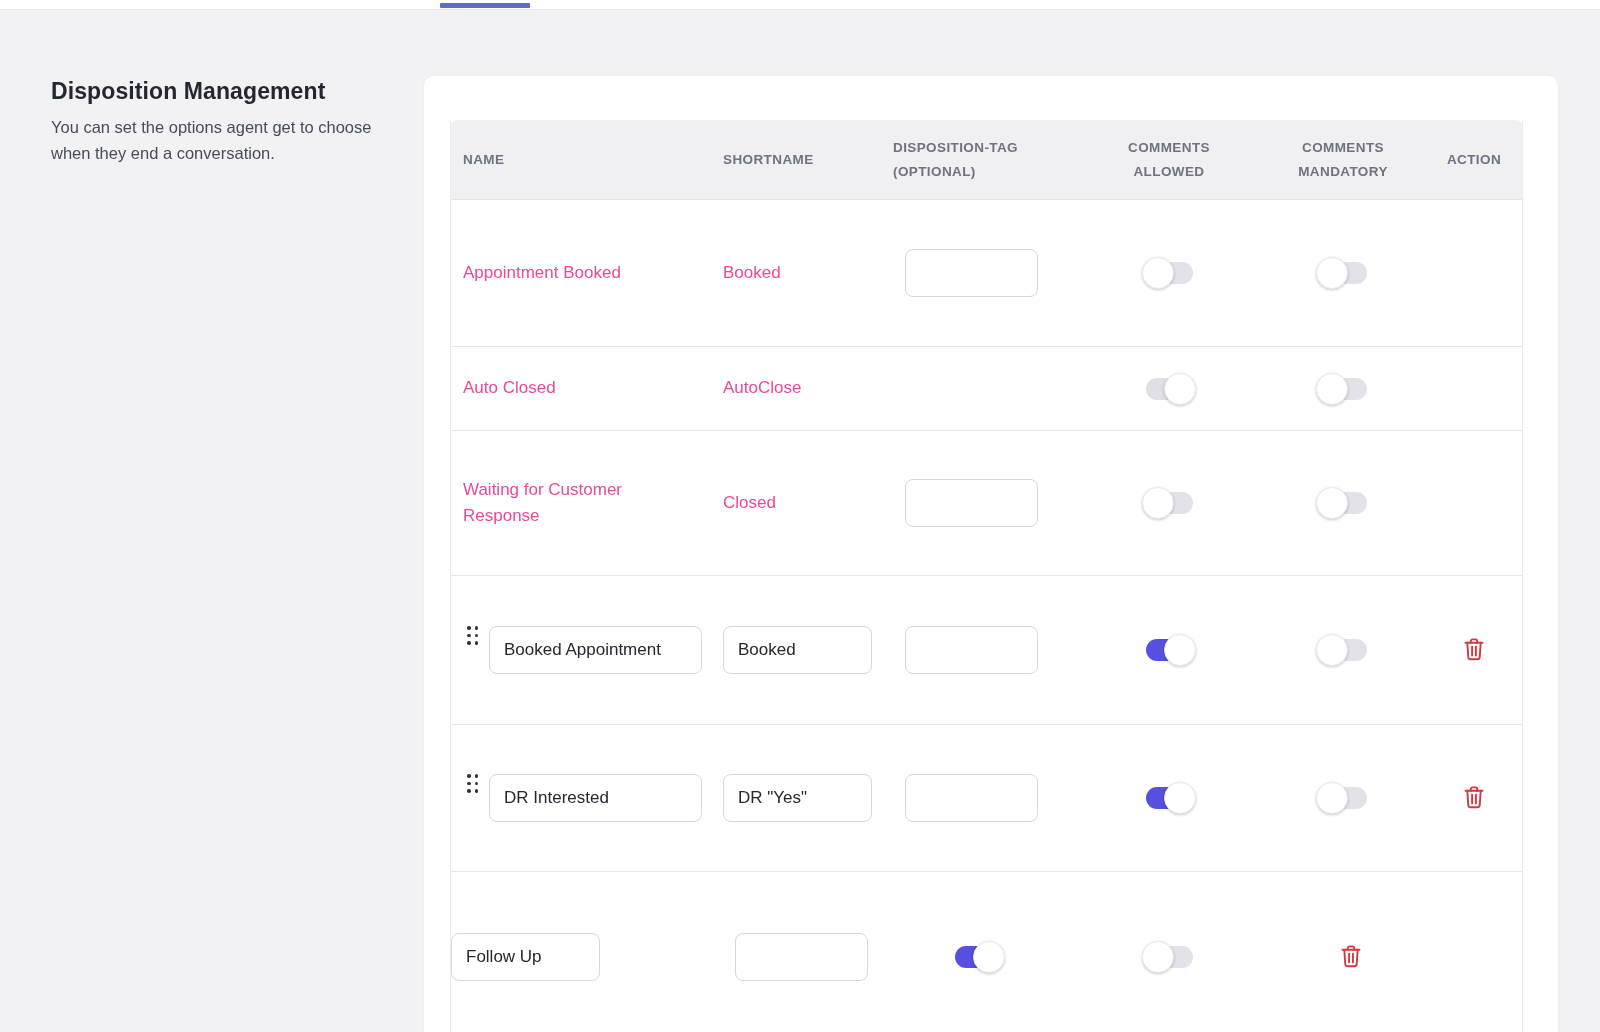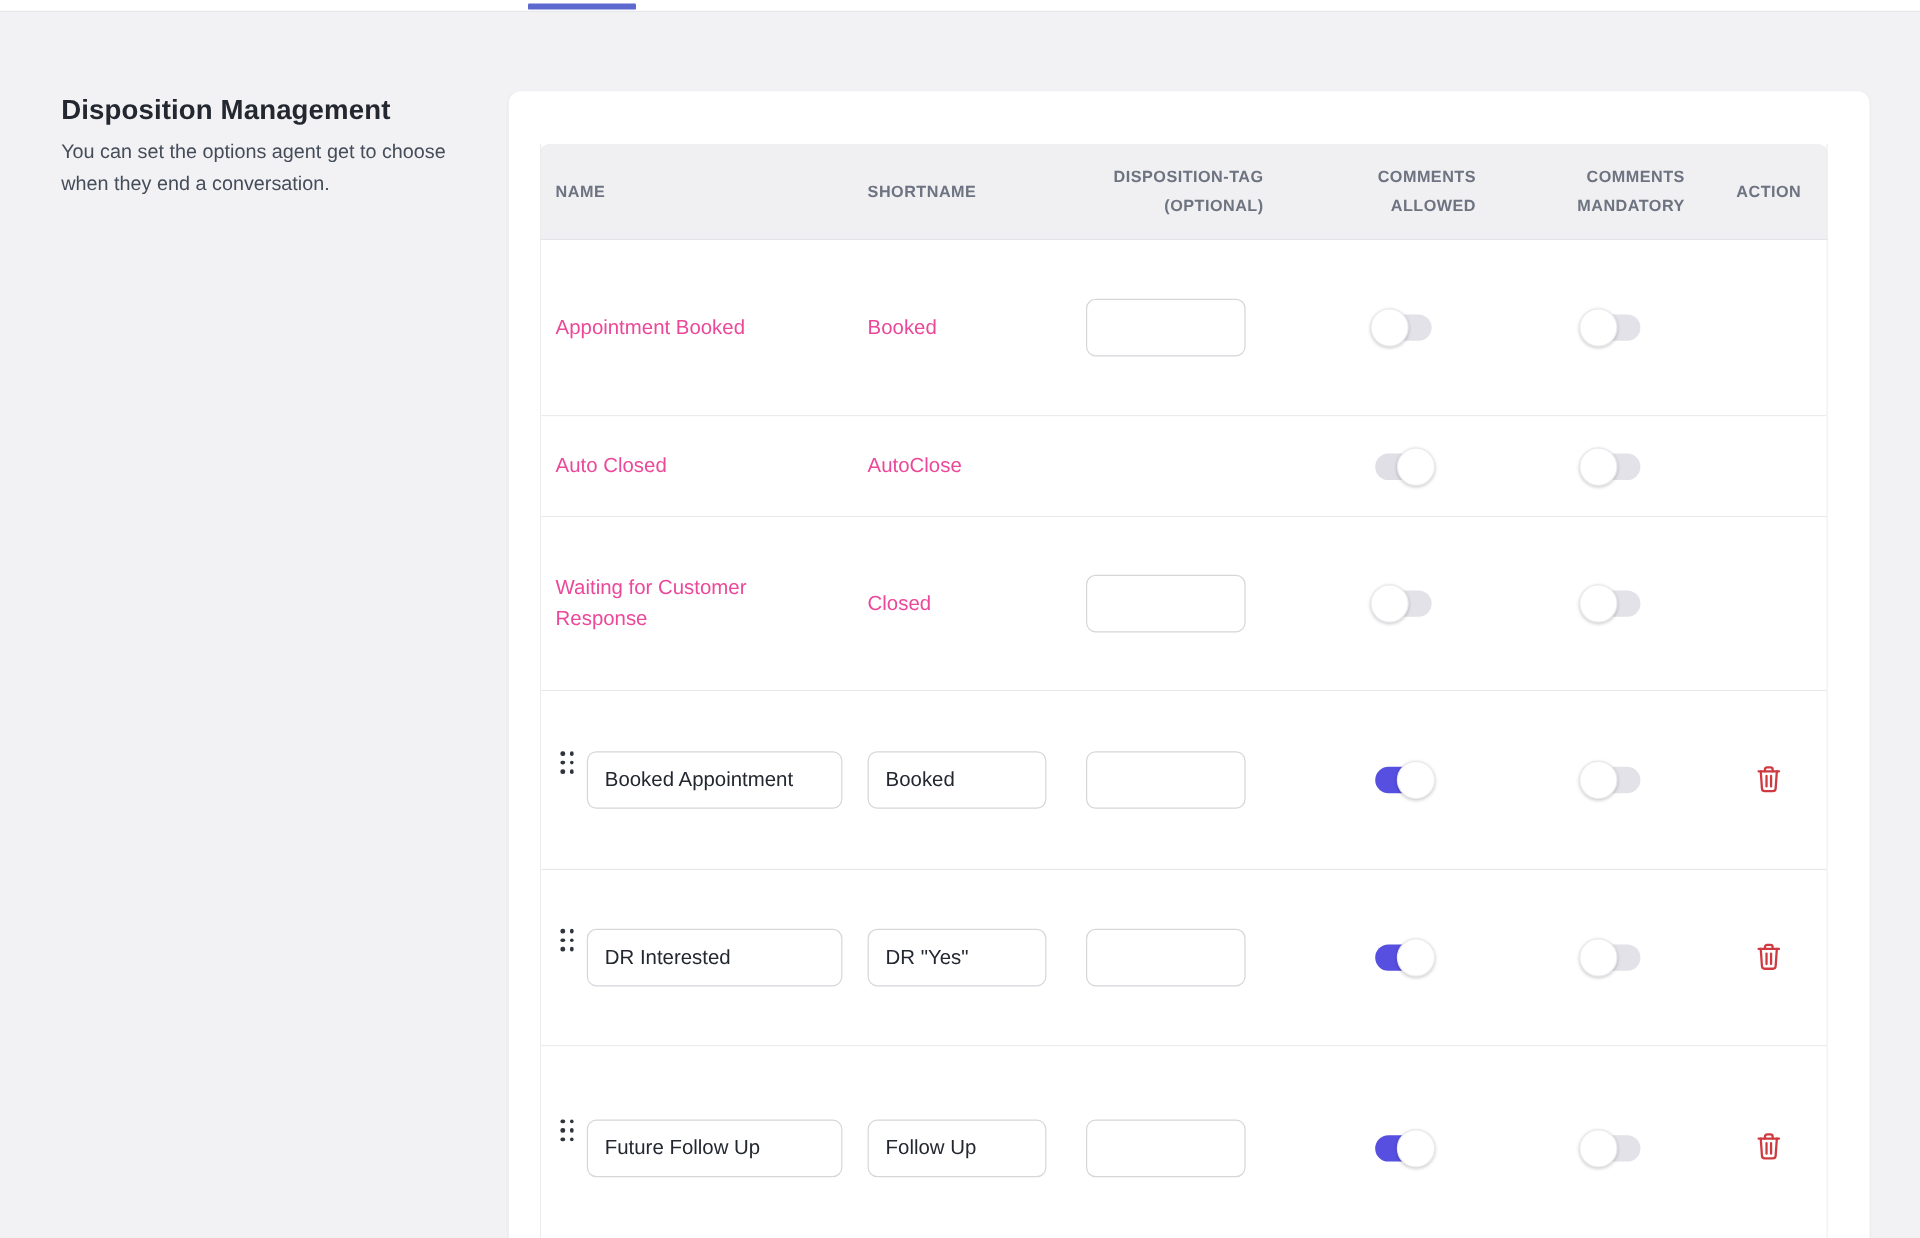--- a/index.html
+++ b/index.html
@@ -27,21 +27,21 @@
     border-left:1px solid #ececef; border-right:1px solid #ececef; }
   .grid-row { display:grid;
     grid-template-columns:272px 170px 169px 214px 134px 112px;
     align-items:center; }
   .thead { background:#f0f0f2; border-radius:8px 8px 0 0; height:80px;
     border-bottom:1px solid #e4e4e8; border-left:1px solid #ececef; border-right:1px solid #ececef;
     margin:0 -1px; }
   .th { font-size:13.5px; font-weight:700; color:#6d7380; letter-spacing:0.4px;
     line-height:1.75; }
   .th.left { padding-left:12px; }
-  .th-wrap { display:inline-block;text-align:right; }
+  .th-wrap { display:inline-block; }
   .th.center { text-align:center; justify-self:center; }
   .th .w120 { max-width:122px; }
   .th .w160 { max-width:160px; }
   .th.action-h { justify-self:center; transform:translateX(8px); }
   .row { border-bottom:1px solid #e8e8eb; background:#ffffff; }
   .row.h147 { height:147px; } .row.h84 { height:84px; } .row.h145 { height:145px; }
   .row.h149 { height:149px; } .row.h170 { height:170px; }
   .static-text { font-size:17px; color:#ec4899; line-height:1.55; display:inline-block; }
   .name-static { padding-left:12px; max-width:212px; }
   .editable-name { display:flex; align-items:flex-start; padding-left:16px; }
@@ -248,31 +248,20 @@
             <path d="M7.8 5.8 V4.2 C7.8 3.2 8.6 2.4 9.6 2.4 H12.4 C13.4 2.4 14.2 3.2 14.2 4.2 V5.8"></path>
             <path d="M4.3 5.8 L5.3 20.2 C5.4 21.4 6.4 22.3 7.6 22.3 H14.4 C15.6 22.3 16.6 21.4 16.7 20.2 L17.7 5.8"></path>
             <path d="M9.1 9.6 V18.4"></path>
             <path d="M12.9 9.6 V18.4"></path>
           </svg>
         </button>
       </div>
     </div>
 
     <div class="grid-row row h170">
-      <div class="editable-name">
-        <span class="drag">
-            <i></i>
-            <i></i>
-            <i></i>
-            <i></i>
-            <i></i>
-            <i></i>
-          </span>
-        <input class="text-input name-input" value="Future Follow Up" style="">
-      </div>
       <div>
         <input class="text-input short-input" value="Follow Up" style="">
       </div>
       <div>
         <input class="text-input tag-input" value="" style="">
       </div>
       <div class="toggle-cell">
         <div class="toggle on">
             <span class="track"></span>
             <span class="knob"></span>

